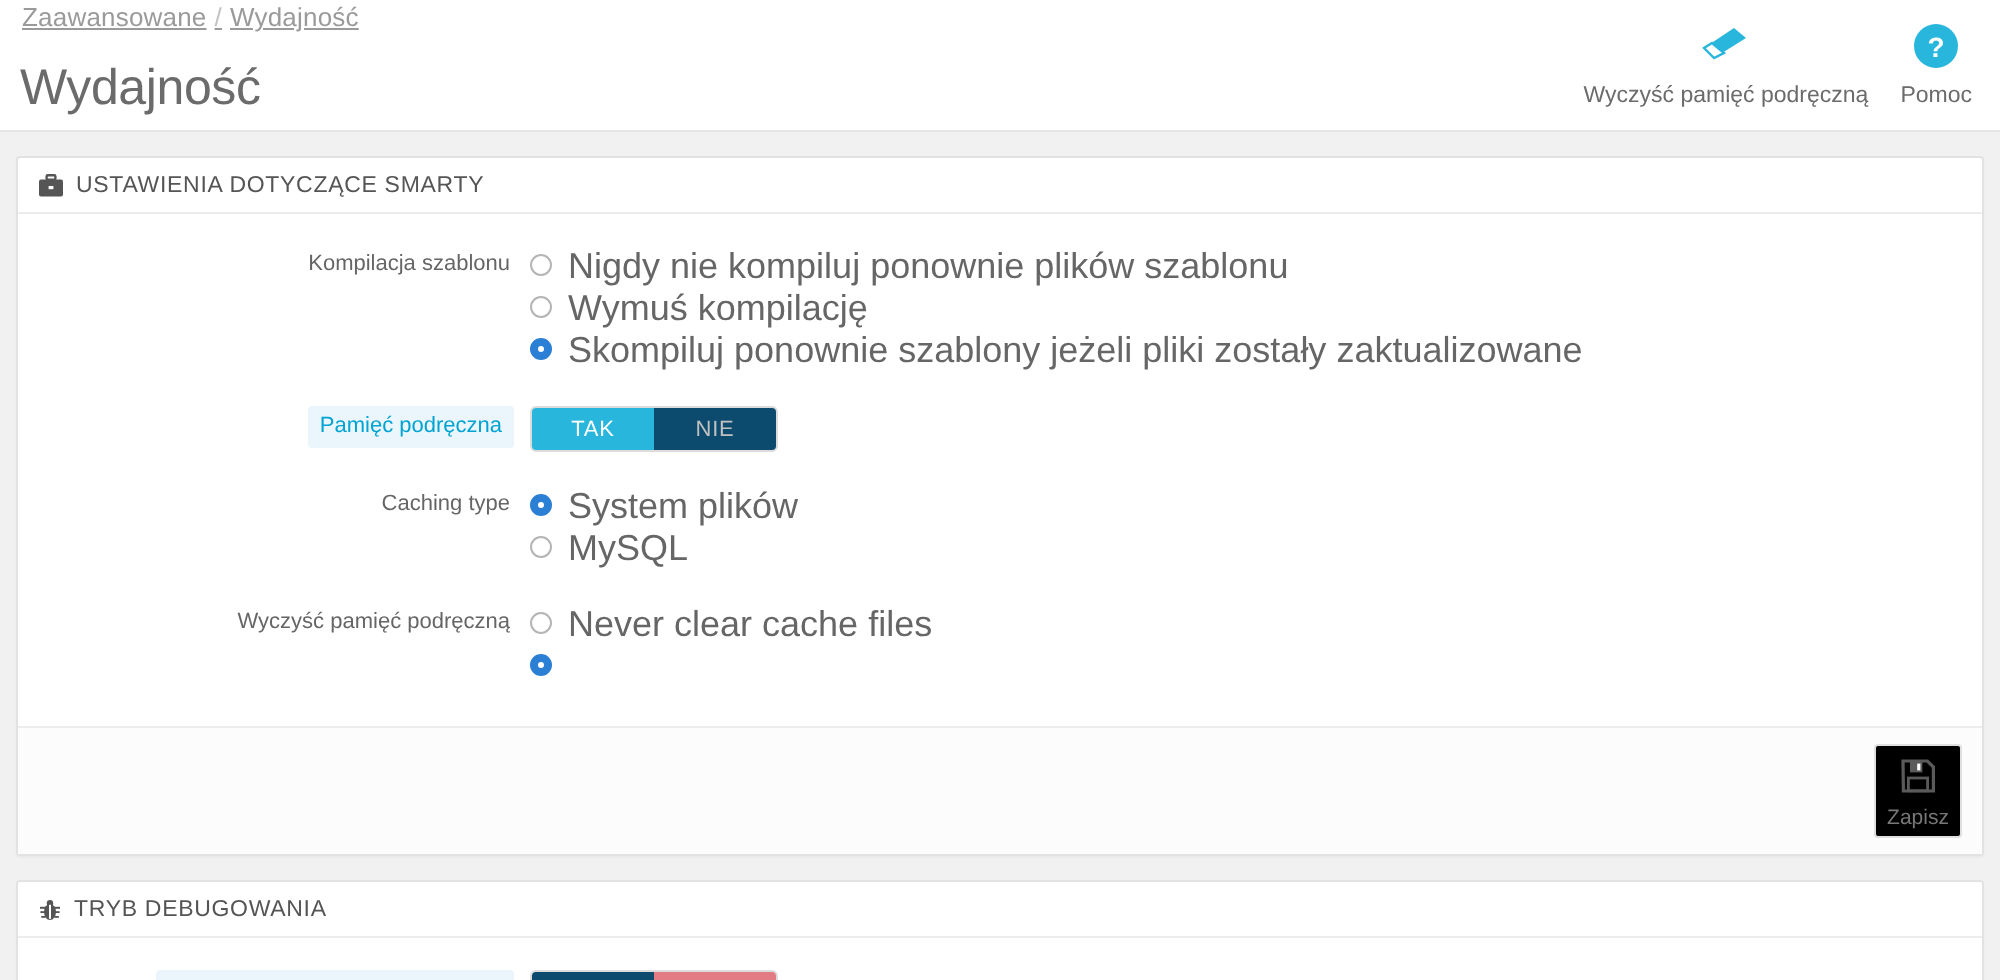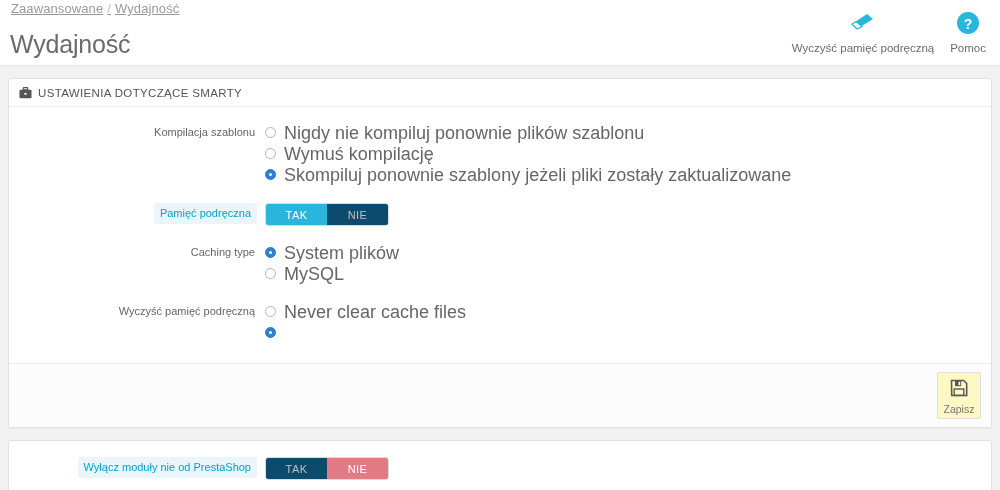--- a/index.html
+++ b/index.html
@@ -221,21 +221,21 @@
     border-top: 1px solid #ededed;
     background: #fcfcfc;
     padding: 8px 10px;
     display: flex;
     justify-content: flex-end;
     min-height: 50px;
     box-sizing: border-box;
   }
   .btn-save {
     border: 1px solid #e0e0e0;
-    background: #fef9c3;
+    background: #000000;
     border-radius: 2px;
     width: 44px;
     padding: 5px 2px 3px 2px;
     display: flex;
     flex-direction: column;
     align-items: center;
     cursor: pointer;
   }
   .btn-save .bs-label {
     font-size: 10.5px;
@@ -371,20 +371,35 @@
           <rect x="5.2" y="11" width="9.6" height="6.4" fill="none" stroke="#5a5a5a" stroke-width="1.4"></rect>
         </svg>
       </span>
       <span class="bs-label">Zapisz</span>
     </button>
   </div>
 </div>
 
 <div class="panel">
 
+  <div class="panel-heading">
+    <span class="ph-icon">
+      <svg width="12" height="12" viewBox="0 0 12 12">
+        <ellipse cx="6" cy="7" rx="3" ry="4" fill="#555"></ellipse>
+        <circle cx="6" cy="2.6" r="1.6" fill="#555"></circle>
+        <rect x="1" y="4.4" width="10" height="1" fill="#555"></rect>
+        <rect x="1.2" y="6.6" width="2.2" height="0.9" fill="#555"></rect>
+        <rect x="8.6" y="6.6" width="2.2" height="0.9" fill="#555"></rect>
+        <rect x="1.6" y="9" width="2.2" height="0.9" fill="#555"></rect>
+        <rect x="8.2" y="9" width="2.2" height="0.9" fill="#555"></rect>
+        <rect x="5.5" y="3.4" width="1" height="7" fill="#ffffff"></rect>
+      </svg>
+    </span>
+    <span>TRYB DEBUGOWANIA</span>
+  </div>
 
   <div class="panel-body">
 
     <div class="form-row">
       <div class="label-wrap">
         <span class="form-label hl">Wyłącz moduły nie od PrestaShop</span>
       </div>
       <div class="form-control">
         <div class="switch">
           <span class="sw">TAK</span>

